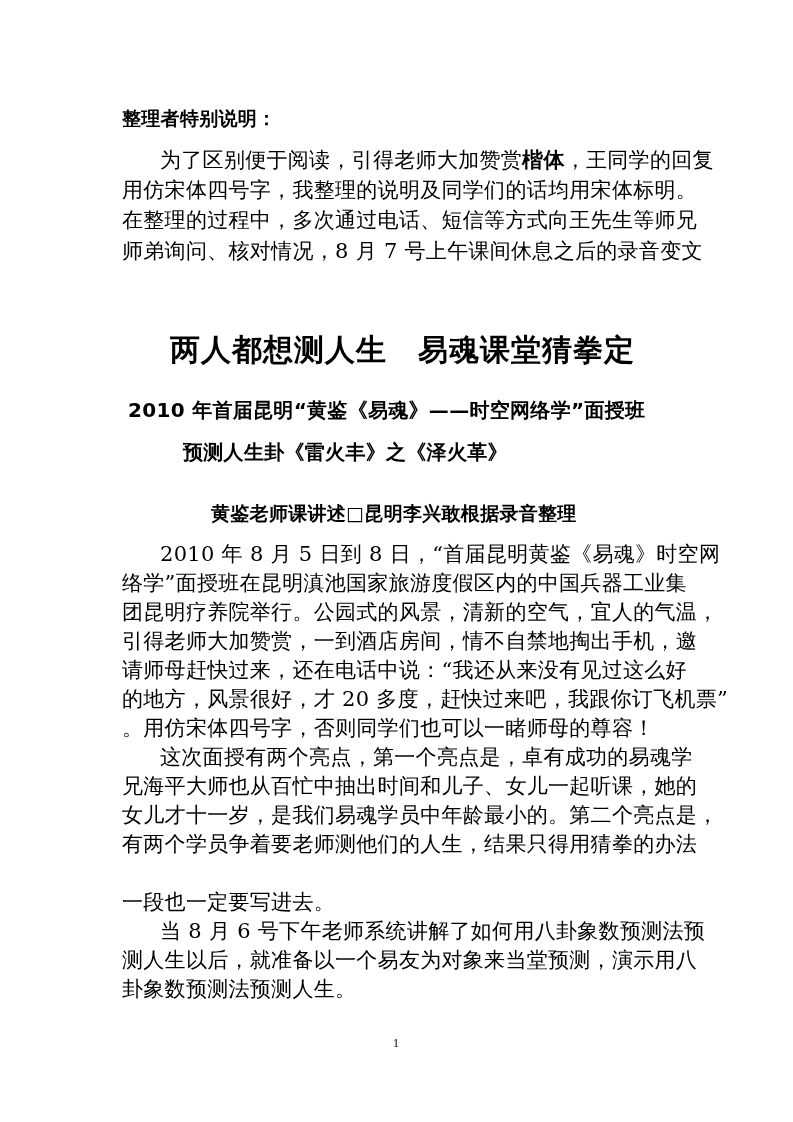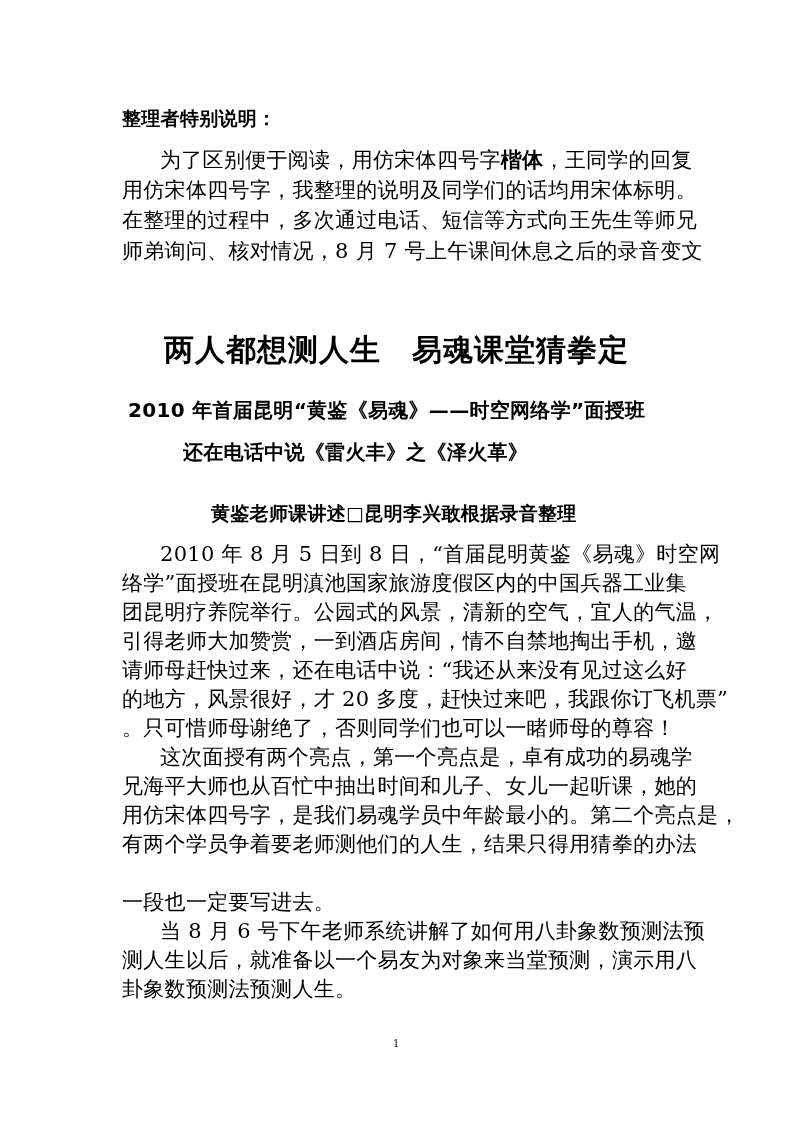--- a/index.html
+++ b/index.html
@@ -1,54 +1,54 @@
 <!DOCTYPE html>
 <html><head>
   <meta charset="utf-8">
   <style>
     html, body { margin: 0; padding: 0; background: #ffffff; }
     body { width: 793px; height: 1122px; position: relative; overflow: hidden; color: #000; }
     .page { position: absolute; left: 0; top: 0; width: 793px; height: 1010px; background: #fff; }
     .line { position: absolute; white-space: nowrap; font-family: "DejaVu Serif", "Liberation Serif", serif; font-size: 21px; line-height: 28px; letter-spacing: 0.3px; }
     .bold { font-weight: bold; font-family: "DejaVu Sans", "Liberation Sans", sans-serif; }
     .note-title { left: 122px; top: 104px; font-size: 19px; }
-    .title { left: 164px; top: 330px; font-size: 30px; line-height: 40px; letter-spacing: 1px; }
+    .title { left: 170px; top: 330px; font-size: 30px; line-height: 40px; letter-spacing: 1px; }
     .sub1 { left: 128px; top: 396px; font-size: 20px; }
     .sub2 { left: 183px; top: 438px; font-size: 20px; }
     .byline { left: 211px; top: 499px; font-size: 19px; }
     .pagenum { position: absolute; left: 393px; top: 1036px; font-family: "Liberation Serif", serif; font-size: 12px; }
     .kai { font-weight: bold; }
   </style>
 </head>
 <body>
 
 <div class="page">
 
   <div class="line bold note-title">整理者特别说明：</div>
 
-  <div class="line" style="left:160px; top:146px;"><span>为了区别便于阅读，用仿宋体四号字</span><span class="kai">楷体</span><span>，王同学的回复</span></div>
+  <div class="line" style="left:160px; top:146px;"><span>为了区别便于阅读，引得老师大加赞赏</span><span class="kai">楷体</span><span>，王同学的回复</span></div>
   <div class="line" style="left:122px; top:176px;">用仿宋体四号字，我整理的说明及同学们的话均用宋体标明。</div>
   <div class="line" style="left:122px; top:206px;">在整理的过程中，多次通过电话、短信等方式向王先生等师兄</div>
   <div class="line" style="left:122px; top:237px;">师弟询问、核对情况，8 月 7 号上午课间休息之后的录音变文</div>
 
   <div class="line bold title">两人都想测人生　易魂课堂猜拳定</div>
   <div class="line bold sub1">2010 年首届昆明“黄鉴《易魂》——时空网络学”面授班</div>
-  <div class="line bold sub2">还在电话中说《雷火丰》之《泽火革》</div>
+  <div class="line bold sub2">预测人生卦《雷火丰》之《泽火革》</div>
   <div class="line bold byline">黄鉴老师课讲述□昆明李兴敢根据录音整理</div>
 
   <div class="line" style="left:160px; top:540px;">2010 年 8 月 5 日到 8 日，“首届昆明黄鉴《易魂》时空网</div>
   <div class="line" style="left:122px; top:569px;">络学”面授班在昆明滇池国家旅游度假区内的中国兵器工业集</div>
   <div class="line" style="left:122px; top:598px;">团昆明疗养院举行。公园式的风景，清新的空气，宜人的气温，</div>
   <div class="line" style="left:122px; top:627px;">引得老师大加赞赏，一到酒店房间，情不自禁地掏出手机，邀</div>
   <div class="line" style="left:122px; top:656px;">请师母赶快过来，还在电话中说：“我还从来没有见过这么好</div>
   <div class="line" style="left:122px; top:685px;">的地方，风景很好，才 20 多度，赶快过来吧，我跟你订飞机票”</div>
-  <div class="line" style="left:122px; top:714px;">。只可惜师母谢绝了，否则同学们也可以一睹师母的尊容！</div>
+  <div class="line" style="left:122px; top:714px;">。用仿宋体四号字，否则同学们也可以一睹师母的尊容！</div>
   <div class="line" style="left:160px; top:743px;">这次面授有两个亮点，第一个亮点是，卓有成功的易魂学</div>
   <div class="line" style="left:122px; top:772px;">兄海平大师也从百忙中抽出时间和儿子、女儿一起听课，她的</div>
-  <div class="line" style="left:122px; top:801px;">用仿宋体四号字，是我们易魂学员中年龄最小的。第二个亮点是，</div>
+  <div class="line" style="left:122px; top:801px;">女儿才十一岁，是我们易魂学员中年龄最小的。第二个亮点是，</div>
   <div class="line" style="left:122px; top:830px;">有两个学员争着要老师测他们的人生，结果只得用猜拳的办法</div>
   <div class="line" style="left:122px; top:888px;">一段也一定要写进去。</div>
   <div class="line" style="left:160px; top:917px;">当 8 月 6 号下午老师系统讲解了如何用八卦象数预测法预</div>
   <div class="line" style="left:122px; top:946px;">测人生以后，就准备以一个易友为对象来当堂预测，演示用八</div>
   <div class="line" style="left:122px; top:975px;">卦象数预测法预测人生。</div>
 
   <div class="pagenum">1</div>
 </div>
 
 </body></html>

